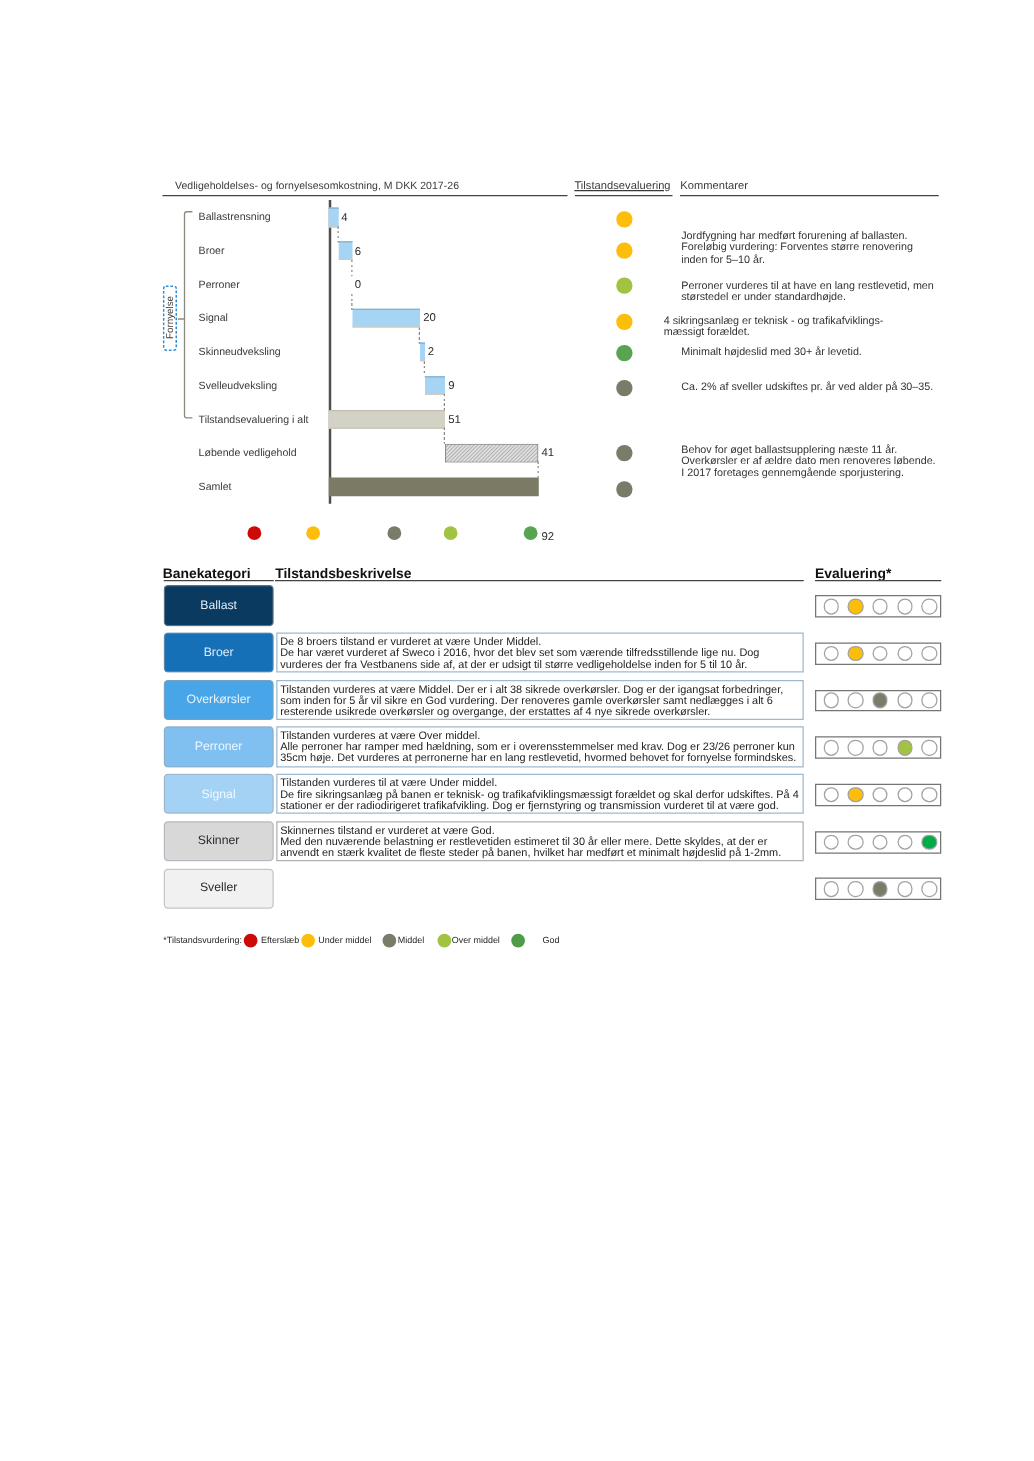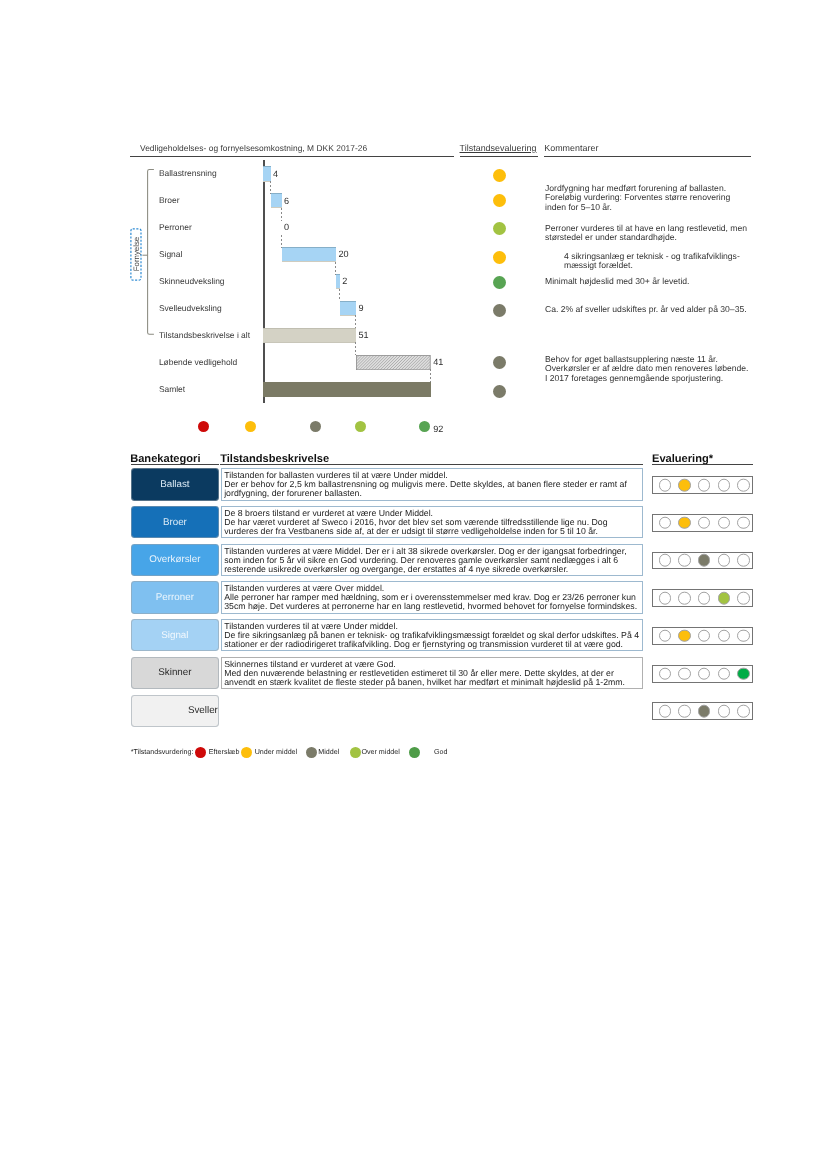--- a/index.html
+++ b/index.html
@@ -78,21 +78,21 @@
   <div class="vallabel" style="left:283.90px;top:222.40px;">0</div>
   <div class="catlabel" style="left:158.9px;top:249.00px;">Signal</div>
   <div class="bar delta" style="left:281.60px;top:247.05px;width:54.60px;height:15.20px;"></div>
   <div class="vallabel" style="left:338.50px;top:249.30px;">20</div>
   <div class="catlabel" style="left:158.9px;top:275.90px;">Skinneudveksling</div>
   <div class="bar delta" style="left:336.20px;top:273.95px;width:3.64px;height:15.20px;"></div>
   <div class="vallabel" style="left:342.14px;top:276.20px;">2</div>
   <div class="catlabel" style="left:158.9px;top:302.80px;">Svelleudveksling</div>
   <div class="bar delta" style="left:339.84px;top:300.85px;width:16.38px;height:15.20px;"></div>
   <div class="vallabel" style="left:358.52px;top:303.10px;">9</div>
-  <div class="catlabel" style="left:158.9px;top:329.70px;">Tilstandsbeskrivelse i alt</div>
+  <div class="catlabel" style="left:158.9px;top:329.70px;">Tilstandsevaluering i alt</div>
   <div class="bar subtotal" style="left:263.40px;top:327.75px;width:92.82px;height:15.20px;"></div>
   <div class="vallabel" style="left:358.52px;top:330.00px;">51</div>
   <div class="catlabel" style="left:158.9px;top:356.60px;">Løbende vedligehold</div>
   <svg class="abs" style="left:356.22px;top:354.65px;" width="74.62" height="15.20">
     <defs>
         <pattern id="hatch" width="2.1" height="2.1" patternUnits="userSpaceOnUse" patternTransform="rotate(45)">
       <rect width="2.1" height="2.1" fill="#dedede"></rect>
           <line x1="0" y1="0" x2="0" y2="2.1" stroke="#8e8e8e" stroke-width="0.85"></line>
     </pattern>
       </defs>
@@ -132,21 +132,21 @@
     <div class="cl">Jordfygning har medført forurening af ballasten.</div>
   </div>
   <div class="comment" style="left:545.0px;top:193.30px;">
     <div class="cl">Foreløbig vurdering: Forventes større renovering</div>
     <div class="cl">inden for 5–10 år.</div>
   </div>
   <div class="comment" style="left:545.0px;top:223.60px;">
     <div class="cl">Perroner vurderes til at have en lang restlevetid, men</div>
     <div class="cl">størstedel er under standardhøjde.</div>
   </div>
-  <div class="comment" style="left:564px;top:251.50px;">
+  <div class="comment" style="left:531px;top:251.50px;">
     <div class="cl">4 sikringsanlæg er teknisk - og trafikafviklings-</div>
     <div class="cl">mæssigt forældet.</div>
   </div>
   <div class="comment" style="left:545.0px;top:276.70px;">
     <div class="cl">Minimalt højdeslid med 30+ år levetid.</div>
   </div>
   <div class="comment" style="left:545.0px;top:305.00px;">
     <div class="cl">Ca. 2% af sveller udskiftes pr. år ved alder på 30–35.</div>
   </div>
   <div class="comment" style="left:545.0px;top:355.10px;">
@@ -163,25 +163,20 @@
   <div class="thead" style="left:130.2px;top:453.3px;">Banekategori</div>
   <div class="rule" style="left:130.6px;top:464.3px;width:88.5px;"></div>
   <div class="thead" style="left:220.2px;top:453.3px;">Tilstandsbeskrivelse</div>
   <div class="rule" style="left:220.4px;top:464.3px;width:423px;"></div>
   <div class="thead" style="left:652.0px;top:453.3px;">Evaluering*</div>
   <div class="rule" style="left:651.5px;top:464.3px;width:101.5px;"></div>
 
   <div class="catbox" style="left:130.9px;top:468.30px;width:88.0px;height:32.3px;background:#0b3a60;color:#dcebf6;">
     <span>Ballast</span>
   </div>
-  <div class="descbox" style="left:220.7px;top:468.30px;width:422.6px;height:32.3px;border-color:#9db9cf;">
-    <div class="dl">Tilstanden for ballasten vurderes til at være Under middel.</div>
-    <div class="dl">Der er behov for 2,5 km ballastrensning og muligvis mere. Dette skyldes, at banen flere steder er ramt af</div>
-    <div class="dl">jordfygning, der forurener ballasten.</div>
-  </div>
   <div class="evalbox" style="left:651.5px;top:476.15px;width:101.6px;height:17.9px;">
     <div class="cell" style="left:6.05px;background:#ffffff;"></div>
     <div class="cell" style="left:25.71px;background:#fdbe0b;"></div>
     <div class="cell" style="left:45.37px;background:#ffffff;"></div>
     <div class="cell" style="left:65.03px;background:#ffffff;"></div>
     <div class="cell" style="left:84.69px;background:#ffffff;"></div>
   </div>
 
   <div class="catbox" style="left:130.9px;top:506.00px;width:88.0px;height:32.3px;background:#1570b8;color:#dcebf6;">
     <span>Broer</span>
@@ -256,21 +251,21 @@
     <div class="dl">anvendt en stærk kvalitet de fleste steder på banen, hvilket har medført et minimalt højdeslid på 1-2mm.</div>
   </div>
   <div class="evalbox" style="left:651.5px;top:664.65px;width:101.6px;height:17.9px;">
     <div class="cell" style="left:6.05px;background:#ffffff;"></div>
     <div class="cell" style="left:25.71px;background:#ffffff;"></div>
     <div class="cell" style="left:45.37px;background:#ffffff;"></div>
     <div class="cell" style="left:65.03px;background:#ffffff;"></div>
     <div class="cell" style="left:84.69px;background:#00ac46;"></div>
   </div>
 
-  <div class="catbox" style="left:130.9px;top:694.50px;width:88.0px;height:32.3px;background:#f1f1f1;color:#2b2b2b;justify-content:flex-end;">
+  <div class="catbox" style="left:130.9px;top:694.50px;width:88.0px;height:32.3px;background:#f1f1f1;color:#2b2b2b;">
     <span>Sveller</span>
   </div>
   <div class="evalbox" style="left:651.5px;top:702.35px;width:101.6px;height:17.9px;">
     <div class="cell" style="left:6.05px;background:#ffffff;"></div>
     <div class="cell" style="left:25.71px;background:#ffffff;"></div>
     <div class="cell" style="left:45.37px;background:#7b7b69;"></div>
     <div class="cell" style="left:65.03px;background:#ffffff;"></div>
     <div class="cell" style="left:84.69px;background:#ffffff;"></div>
   </div>
   <div class="fn" style="left:130.7px;top:748.20px;">*Tilstandsvurdering:</div>

